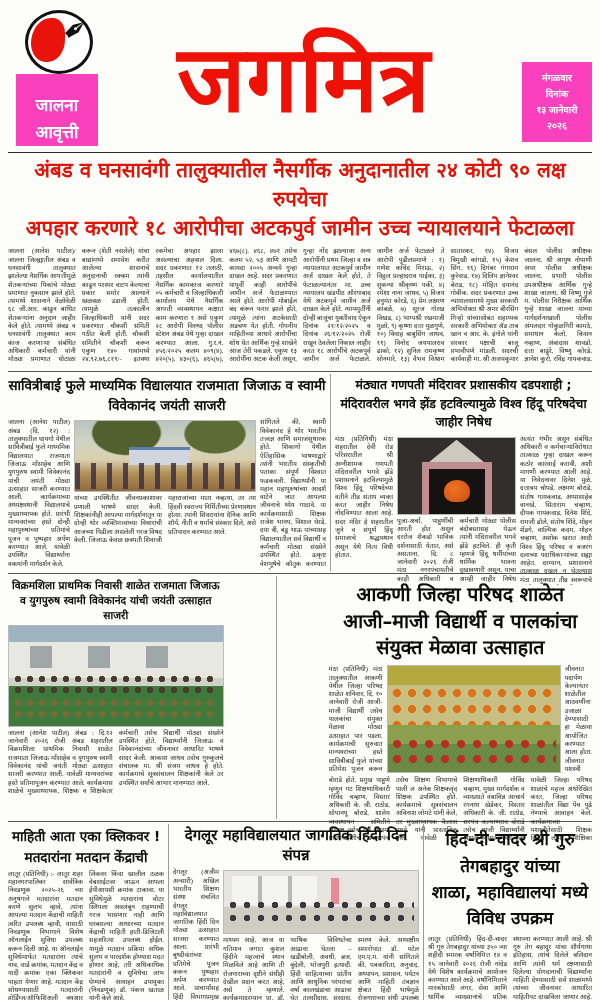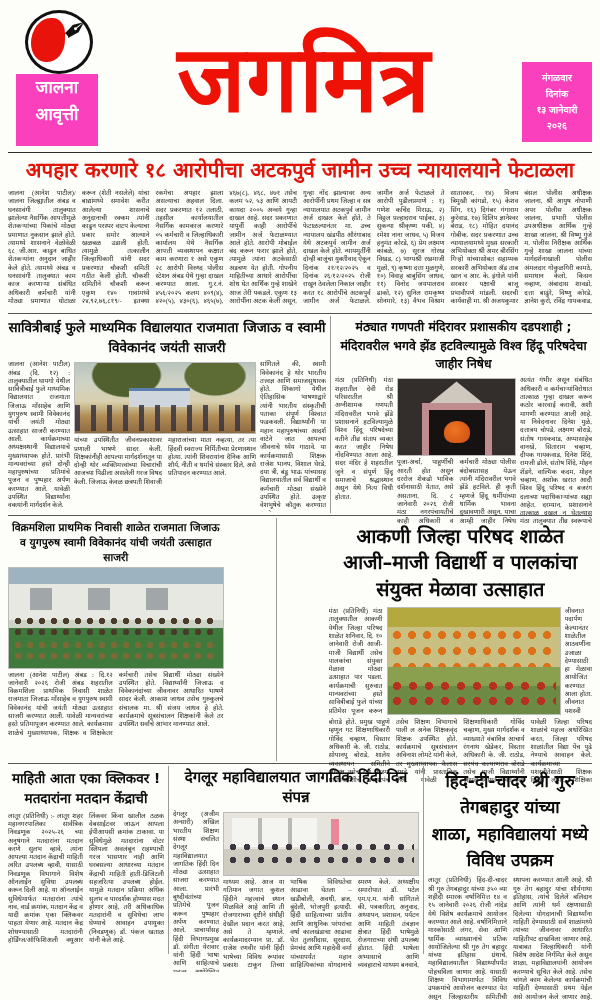--- a/index.html
+++ b/index.html
@@ -12,21 +12,21 @@
   .masthead { position:relative; height:150px; }
   .logo { position:absolute; left:16px; top:10px; width:70px; height:64px; }
   .logo-circle { width:62px; height:58px; border:3px solid #111; border-radius:50%;
     background:#fff; position:relative; overflow:hidden; margin:0 auto; }
   .logo-blob { position:absolute; left:3px; top:5px; width:34px; height:44px;
     background:#e8130a; border-radius:62% 38% 55% 45%; }
   .logo-pen { position:absolute; right:2px; top:2px; font-size:30px; line-height:1;
     transform:rotate(-38deg); color:#111; }
   .ed-box { position:absolute; left:8px; top:74px; width:82px; height:72px;
     background:#fb40bd; color:#fff; font-weight:bold; font-size:17px; line-height:1.6;
-    display:flex; flex-direction:column; align-items:center; justify-content:flex-start;
+    display:flex; flex-direction:column; align-items:center; justify-content:flex-end;
     font-family:"DejaVu Sans",sans-serif; }
   .mast-title { position:absolute; left:94px; right:86px; top:0; height:150px;
     display:flex; align-items:center; justify-content:center;
     color:#ee1206; font-size:92px; font-weight:900; letter-spacing:1px;
     font-family:"DejaVu Sans",sans-serif; white-space:nowrap; }
   .date-box { position:absolute; right:0px; top:62px; width:70px; height:80px;
     background:#fb40bd; color:#fff; font-weight:bold; font-size:9.5px; line-height:1.7;
     text-align:center; display:flex; flex-direction:column; justify-content:center; }
   .rule { border:0; border-top:1.6px solid #2b2b2b; margin:2px 0; }
   .rule-thin { border:0; border-top:1px solid #555; margin:2px 0; }
@@ -122,20 +122,21 @@
     <div class="date-box">
       <span>मंगळवार</span>
       <span>दिनांक</span>
       <span>१३ जानेवारी</span>
       <span>२०२६</span>
     </div>
   </div>
   <hr class="rule">
 
   <div class="lead-head">
+    <div>अंबड व घनसावंगी तालुक्यातील नैसर्गीक अनुदानातील २४ कोटी ९० लक्ष रुपयेचा</div>
     <div>अपहार करणारे १८ आरोपीचा अटकपुर्व जामीन उच्च न्यायालयाने फेटाळला</div>
   </div>
   <div class="lead-body small">जालना (आनेश पाटील)/जालना जिल्ह्यातील अंबड व घनसावंगी तालुक्यात झालेल्या नैसर्गिक आपत्तीमुळे शेतकऱ्यांच्या पिकांचे मोठ्या प्रमाणात नुकसान झाले होते. त्यामध्ये शासनाने वेळोवेळी ६८ जी.आर. काढुन बाधित शेतकऱ्यांना अनुदान जाहीर केले होते. त्यामध्ये अंबड व घनसावंगी तालुक्यात काम काज करणाऱ्या संबंधित अधिकारी कर्मचारी यांनी मोठ्या प्रमाणात घोटाळा करून (शेती नसलेले) यांचा बाद्यांमध्ये समावेश करीत आलेल्या शासनाचे अनुदानाची रक्कम त्यांनी काढुन परस्पर वाटप केल्याचा प्रकार समोर आल्याने खळबळ उडाली होती. त्यामुळे तत्कालीन जिल्हाधिकारी यांनी सदर प्रकरणात चौकशी समिती गठीत केली होती. चौकशी समितीने चौकशी करून एकुण १४० गावांमध्ये २४,९२,७६,८१९/- इतक्या रकमेचा अपहार झाला असल्याचा अहवाल दिला. सदर प्रकरणात १२ तलाठी, तहसील कार्यालयातील नैसर्गिक कामकाज करणारे ०५ कर्मचारी व जिल्हाधिकारी कार्यालय येथे नैसर्गिक आपत्ती व्यवस्थापन कक्षात काम करणारा १ असे एकुण २८ आरोपी विरुध्द पोलीस स्टेशन अंबड येथे गुन्हा दाखल करण्यात आला. गु.र.नं. ४५६/२०२५ कलम ४०९(४), ४२०(५), ४३०(६), ४६५(७), ४६७(८), ४६८, ४७१ तसेच कलम ५२, ५३ आणि आयटी कायदा २००५ अन्वये गुन्हा दाखल आहे. सदर प्रकरणात यापूर्वी काही आरोपींचे जामीन अर्ज फेटाळण्यात आले होते. आरोपी मोबाईल बंद करून फरार झाले होते, त्यामुळे त्यांना अटकेसाठी अडचण येत होती. गोपनीय माहितीच्या आधारे आरोपींचा शोध घेत आर्थिक गुन्हे शाखेने आज तेरी पकडले. एकुण १३ आरोपींना अटक केली असून, गुन्हा नोंद झाल्यावर अन्य आरोपींनी प्रथम जिल्हा व सत्र न्यायालयात अटकपुर्व जामीन अर्ज दाखल केले होते, ते फेटाळल्यानंतर मा. उच्च न्यायालय खंडपीठ औरंगाबाद येथे अटकपुर्व जामीन अर्ज दाखल केले होते. न्यायमुर्तींनी दोन्ही बाजूंचा युक्तीवाद ऐकून दिनांक २१/१२/२०२५ व दिनांक २६/१२/२०२५ रोजी राखून ठेवलेला निकाल जाहीर करत १८ आरोपींचे अटकपुर्व जामीन अर्ज फेटाळले. जामीन अर्ज फेटाळले ते आरोपी पुढीलप्रमाणे : १) गणेश कचिंद मिराऊ, २) विठ्ठल प्रल्हादराव पाईका, ३) सुकन्या श्रीकृष्ण पकी, ४) रमेशा नाना जाधव, ५) विजय हनुमंत कोरडे, ६) प्रेम लक्ष्मण कांबळे, ७) सूरज गोरख विखड, ८) भाग्यश्री रखमाजी मुळो, ९) कृष्णा दत्ता मुळगुणे, १०) विवाह बाबुसिंग जाधव, ११) विनोद जयपालराव ढाको, १२) सुनिल रामकृष्ण सोनमारे, १३) वैभव विश्राम सातारकर, १४) विजय त्रिमुखी कांगडो, १५) केशव सिंग, १६) दिगंबर गंगाराम कुरेवाड, १७) दिलिप ज्ञानेश्वर बेराड, १८) मोहित दयानंद गोबीक. सदर प्रकरणात उच्च न्यायालयामध्ये मुख्य सरकारी अभियोक्ता श्री अमर बीरसिंग गिऱ्हो यांच्यासोबत सहाय्यक सरकारी अभियोक्ता ॲड ताब खान व आर. के. इंगोले यांनी सरकार पक्षाची बाजू प्रभावीपणे मांडली. सदरची कार्यवाही मा. श्री अजयकुमार बंसल पोलीस अधीक्षक जालना, श्री आयुष नोपाणी अपर पोलीस अधीक्षक जालना, प्रभारी पोलीस उपअधीक्षक आर्थिक गुन्हे शाखा जालना, श्री विष्णू गुंजे म. पोलीस निरीक्षक आर्थिक गुन्हे शाखा जालना यांच्या मार्गदर्शनाखाली पोलीस अंमलदार गोकुळगिरी कामठे, समाधान केलो, किसन नव्हाण, अंबादास शावडो, दत्ता बाढुंरे, विष्णु कोरडे, ज्ञानेश कुरो, रविंद्र गायकवाड, सुभाष लठको, शेषा बाळापो, चालक पठाण मेजा, महिला अंमलदार, जया विरूप, दिया कायाम, मंठा यांनी पार पाडली.</div>
   <hr class="rule-thin">
 
   <div class="row" style="height:197px;justify-content:space-between;">
     <div style="width:318px;">
       <div class="art-head sav-head">सावित्रीबाई फुले माध्यमिक विद्यालयात राजमाता जिजाऊ व स्वामी विवेकानंद जयंती साजरी</div>
       <div class="row" style="height:152px;">
         <div class="small" style="width:62px;">जालना (आनेश पाटील) अंबड (दि. १२) : तालुक्यातील घायगो येथील सावित्रीबाई फुले माध्यमिक विद्यालयात राजमाता जिजाऊ माँसाहेब आणि युगपुरुष स्वामी विवेकानंद यांची जयंती मोठ्या उत्साहात साजरी करण्यात आली. कार्यक्रमाच्या अध्यक्षस्थानी विद्यालयाचे मुख्याध्यापक होते. प्रारंभी मान्यवरांच्या हस्ते दोन्ही महापुरुषांच्या प्रतिमांचे पूजन व पुष्पहार अर्पण करण्यात आले. यावेळी उपस्थित विद्यार्थ्यांना वक्त्यांनी मार्गदर्शन केले.</div>

